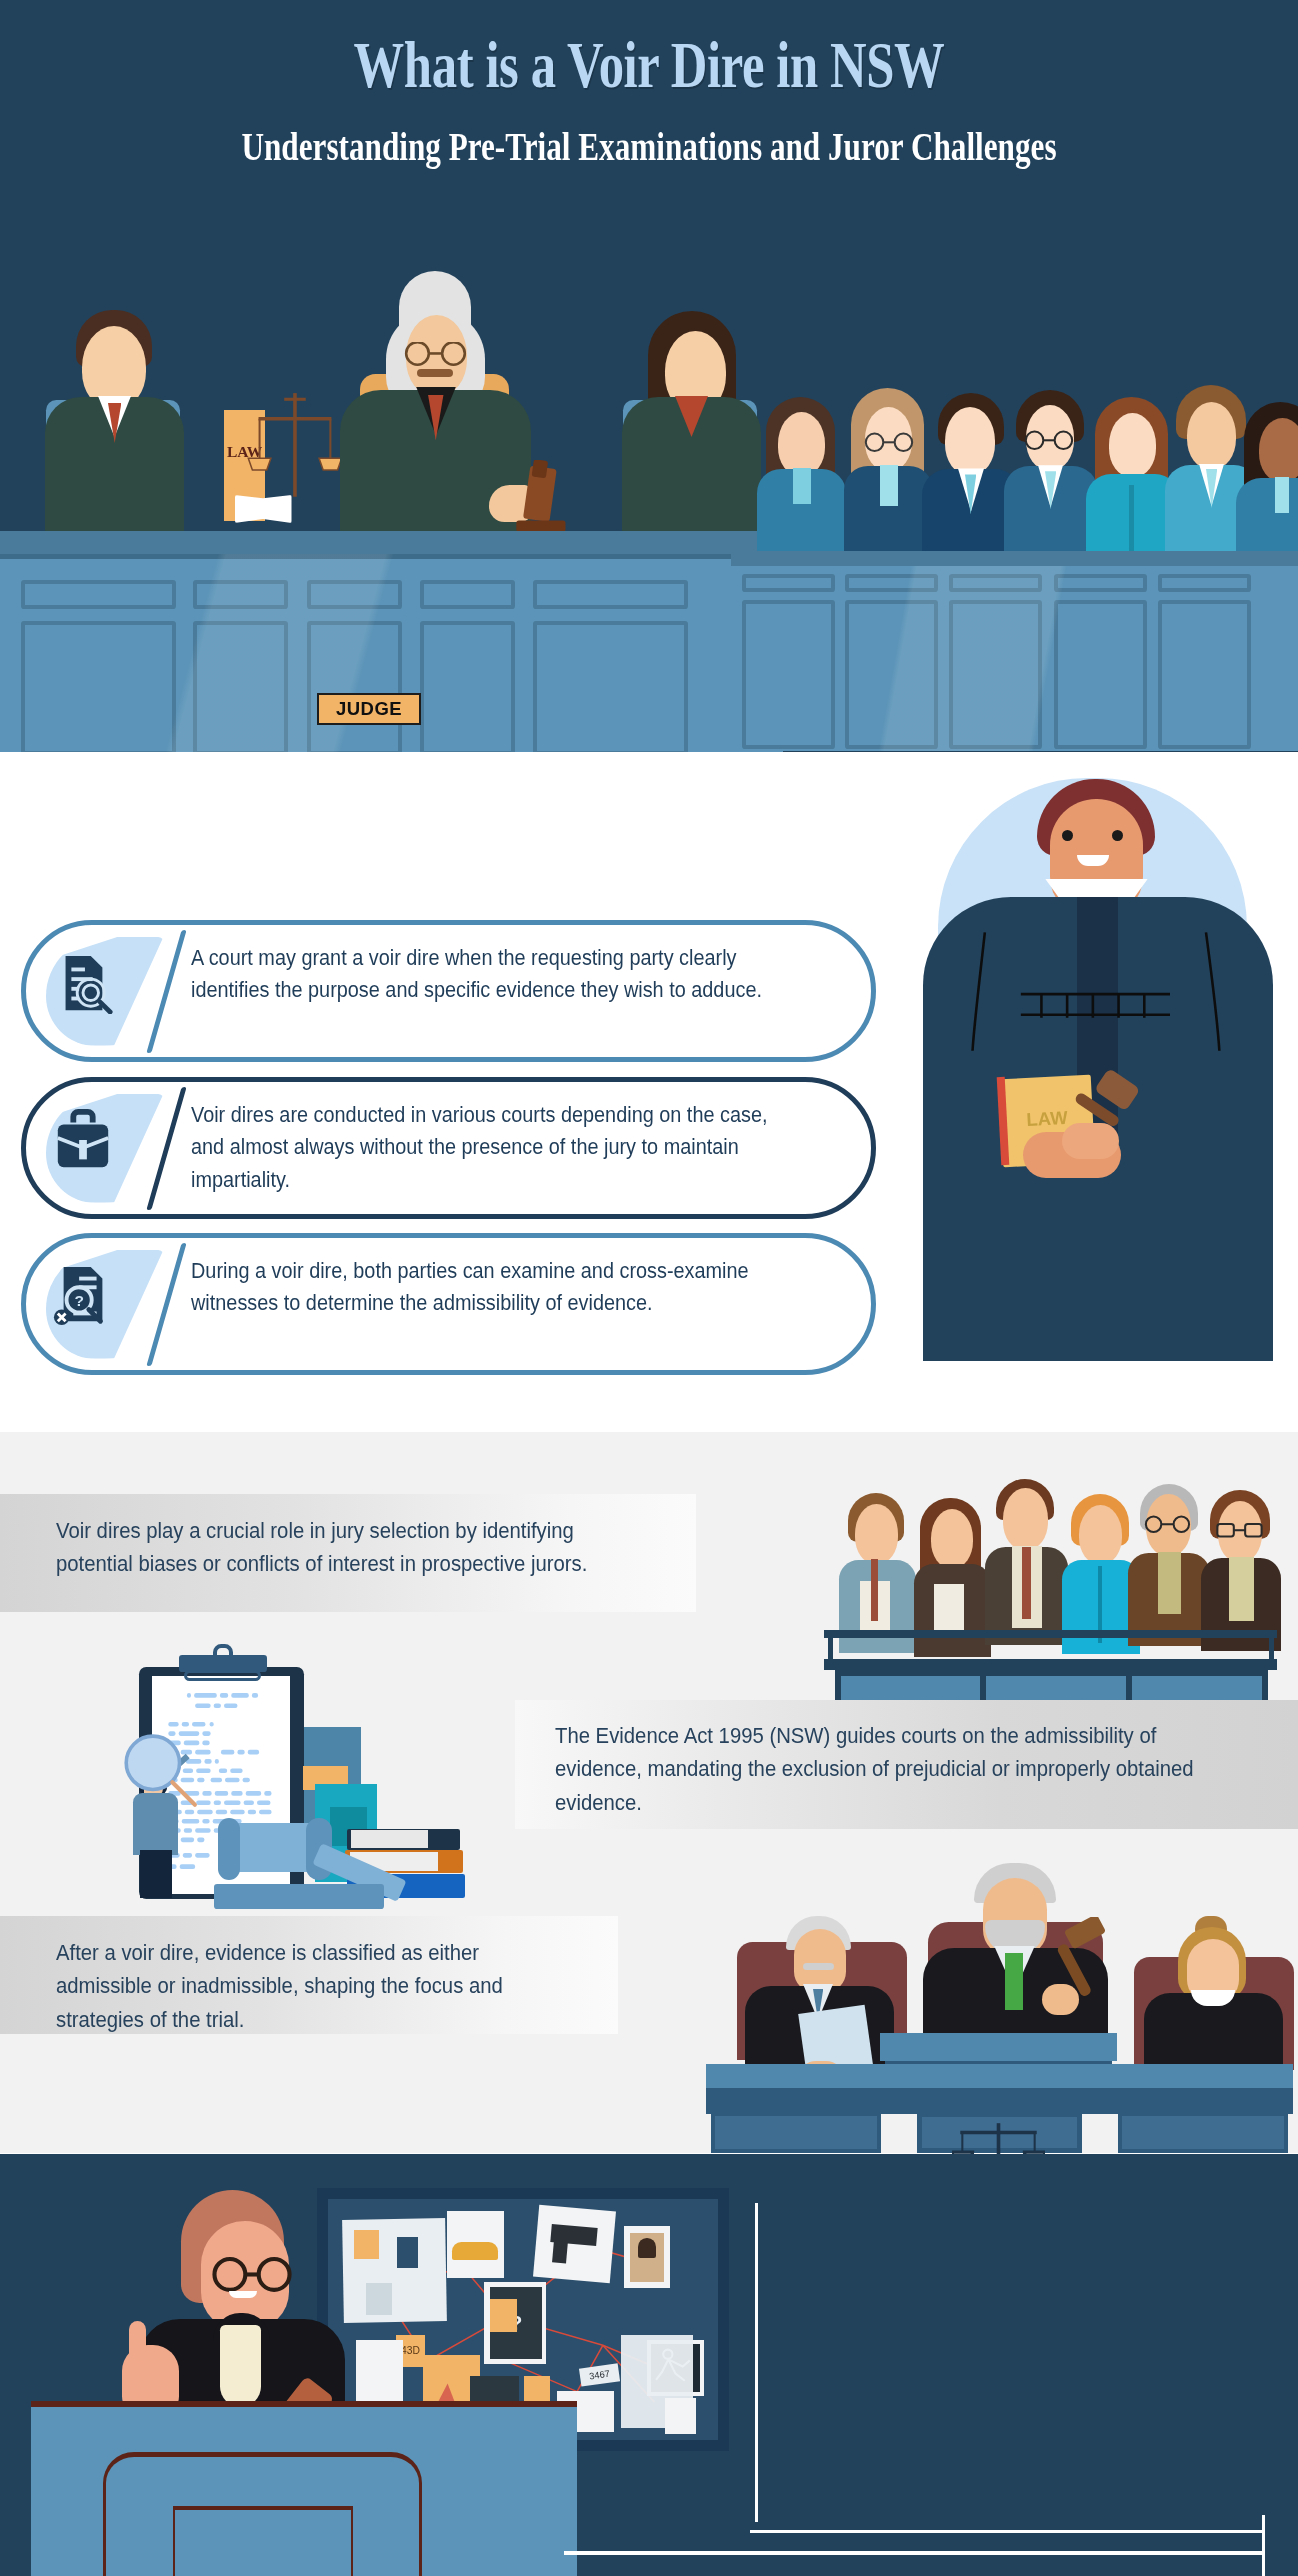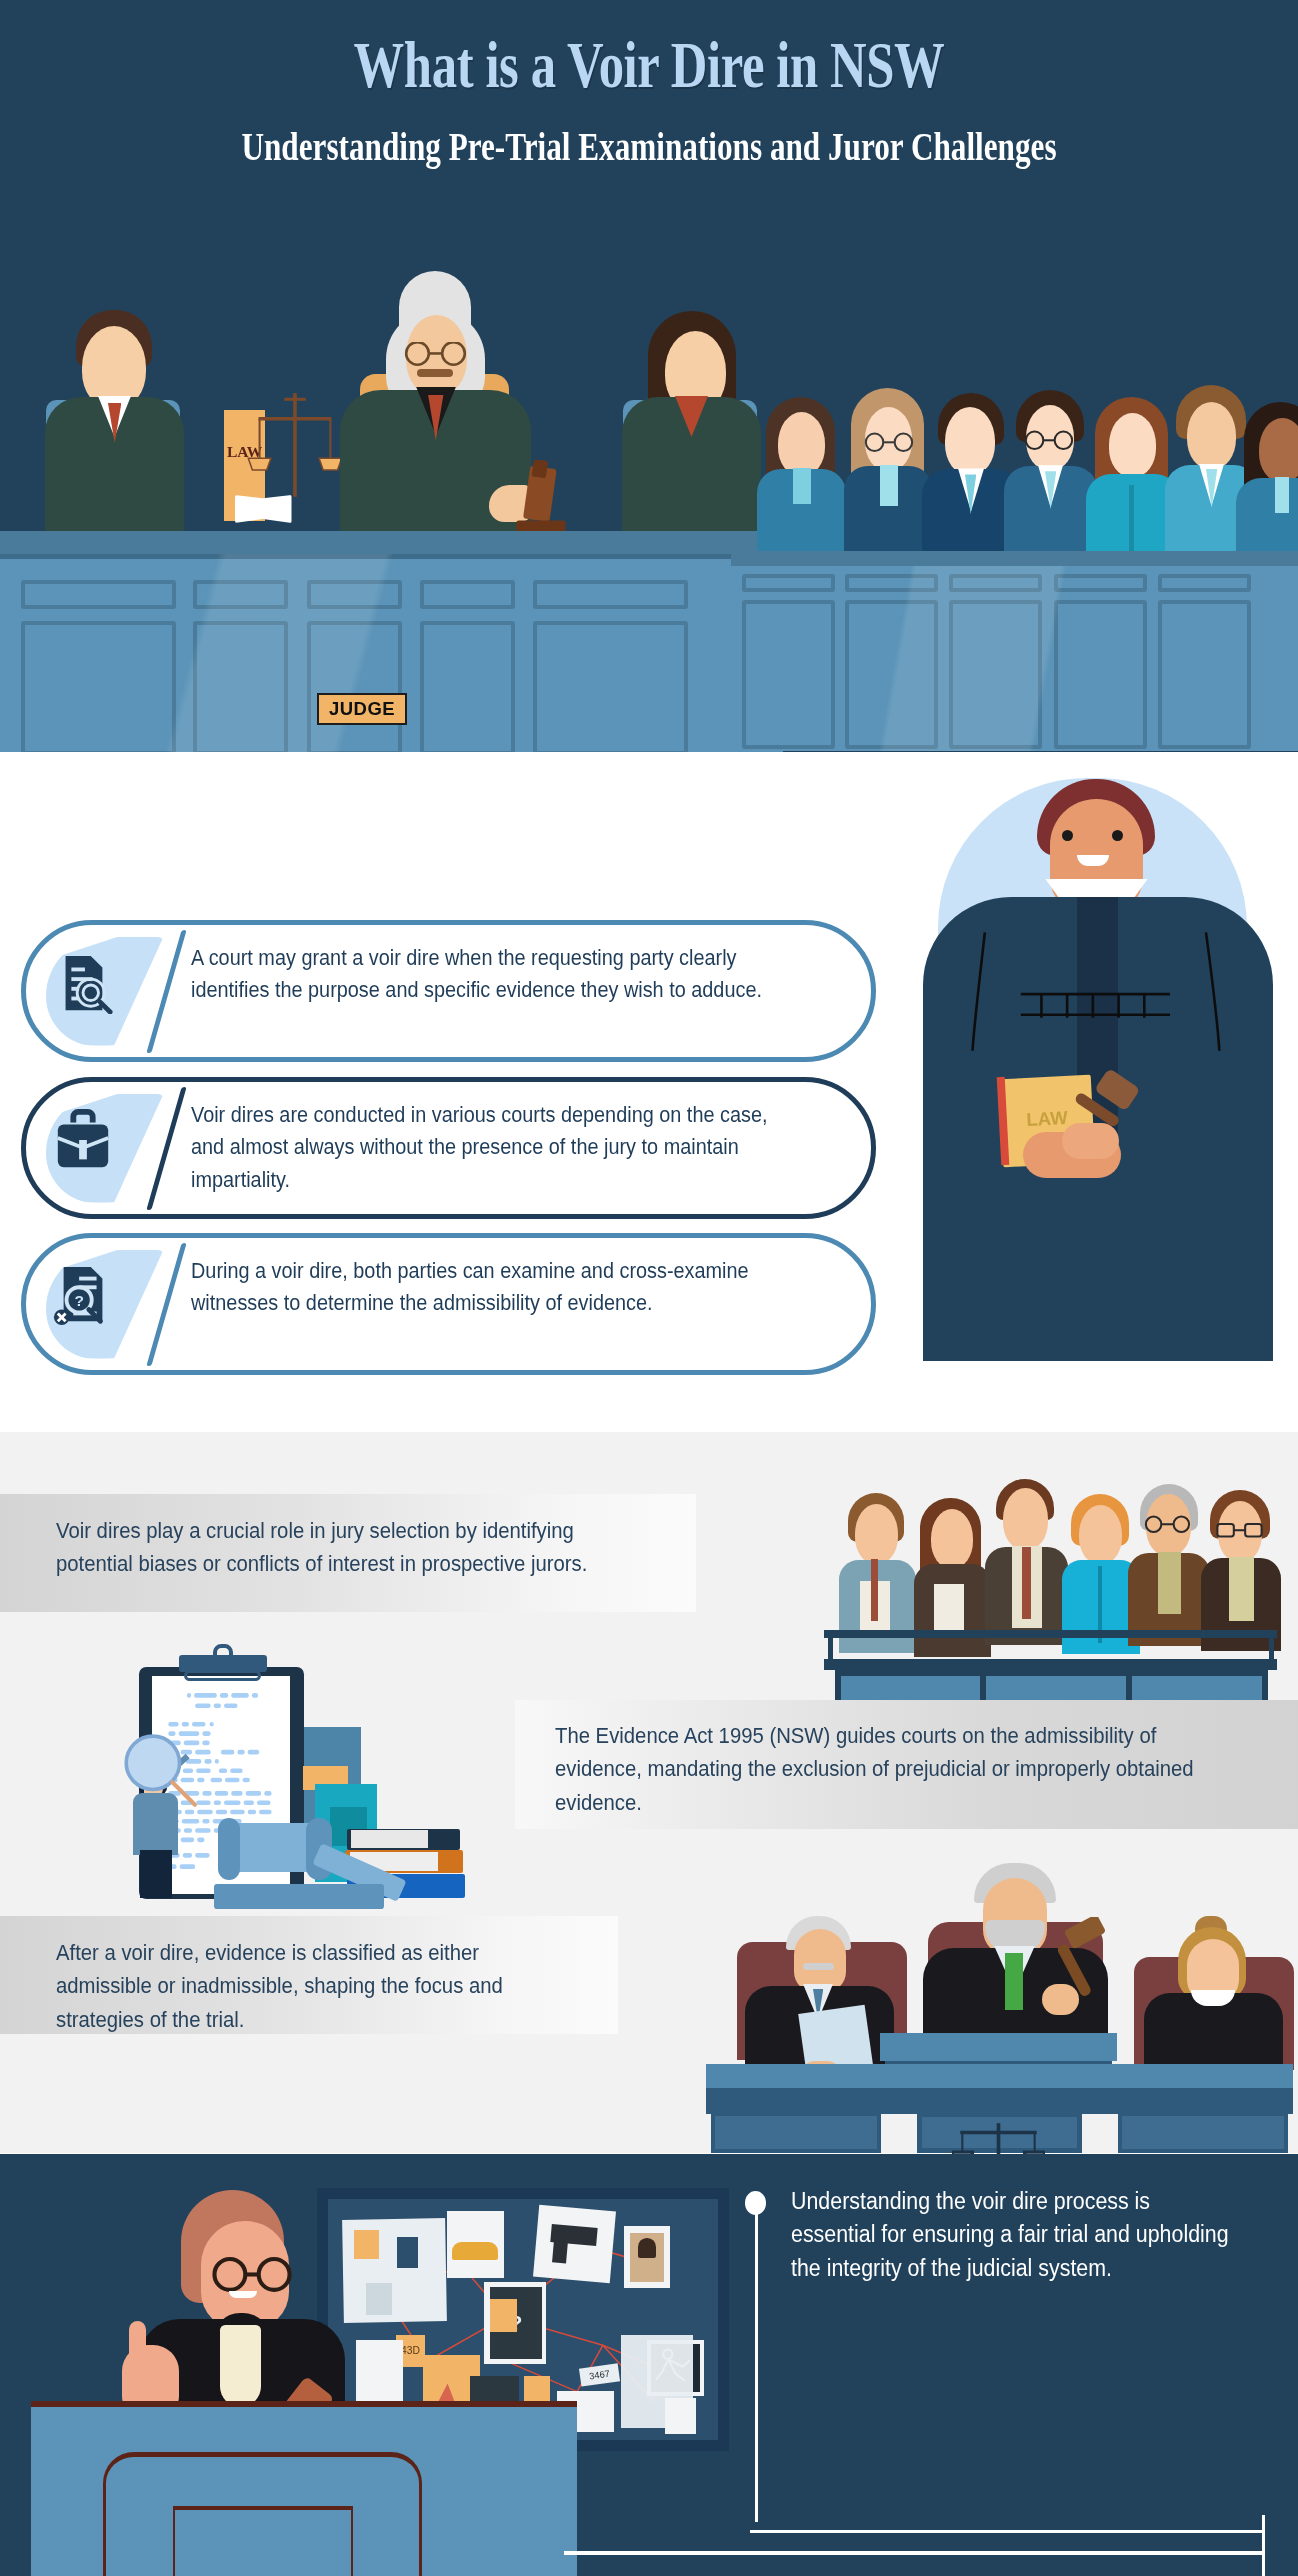--- a/index.html
+++ b/index.html
@@ -68,21 +68,21 @@
     border-radius: 3.1px;
     background: transparent;
   }
   .bench-light {
     position: absolute; left: 0; top: 296px; width: 783px; height: 206px;
     background: linear-gradient(105deg, rgba(255,255,255,0.00) 26%, rgba(255,255,255,0.10) 27%, rgba(255,255,255,0.10) 46%, rgba(255,255,255,0) 47%);
     pointer-events: none;
   }
   .judge-plate {
     position: absolute; left: 317px; top: 435px;
-    width: 90px; height: 32px;
+    width: 104px; height: 32px;
     background: #f2b568;
     border: 2.6px solid #1d1d1d;
     display:flex; align-items:center; justify-content:center;
     font-family: "Liberation Sans", sans-serif;
     font-weight: 700; font-size: 18.5px; color:#101010;
     letter-spacing: 0.5px;
   }
 
   
   .person { position: absolute; }
@@ -815,24 +815,20 @@
 
       <svg width="155" height="118" style="position:absolute; left:144px; top:216px;" viewBox="0 0 300 230">
         <rect x="70" y="30" width="70" height="120" rx="12" fill="#b4603f" transform="rotate(38 105 90)"></rect>
         <rect x="128" y="92" width="40" height="120" rx="12" fill="#a2543a" transform="rotate(38 148 152)"></rect>
         <rect x="40" y="180" width="150" height="40" rx="6" fill="#8a4530"></rect>
       </svg>
     </div>
 
     <div class="bullets">
       <div class="bullet-rail"></div>
-      <div class="bullet">
-        <div class="bullet-dot"></div>
-        <div class="bullet-text">Understanding the voir dire process is essential for ensuring a fair trial and upholding the integrity of the judicial system.</div>
-      </div>
     </div>
     <div class="footer-frame-v"></div>
     <div class="footer-frame-h"></div>
   </section>
 
   <div class="desk"></div>
   <div class="desk-inner"></div>
   <div class="desk-inner2"></div>
   <div class="footer-frame-b"></div>
 

